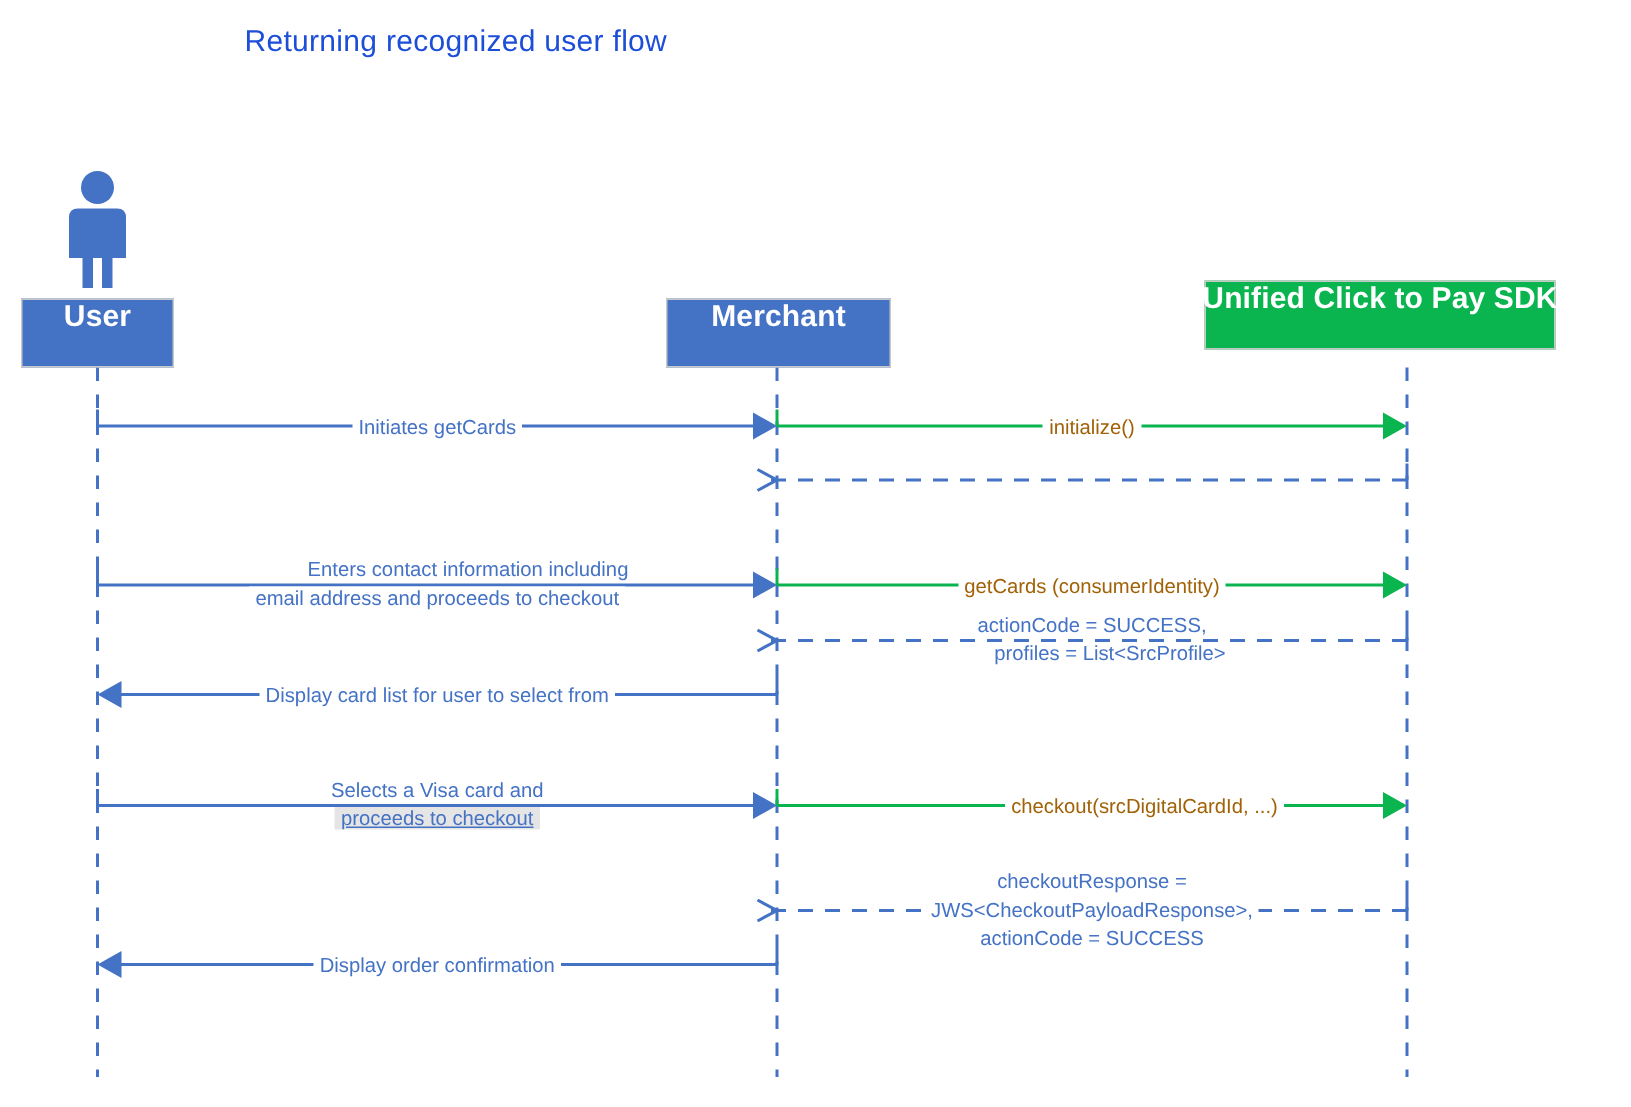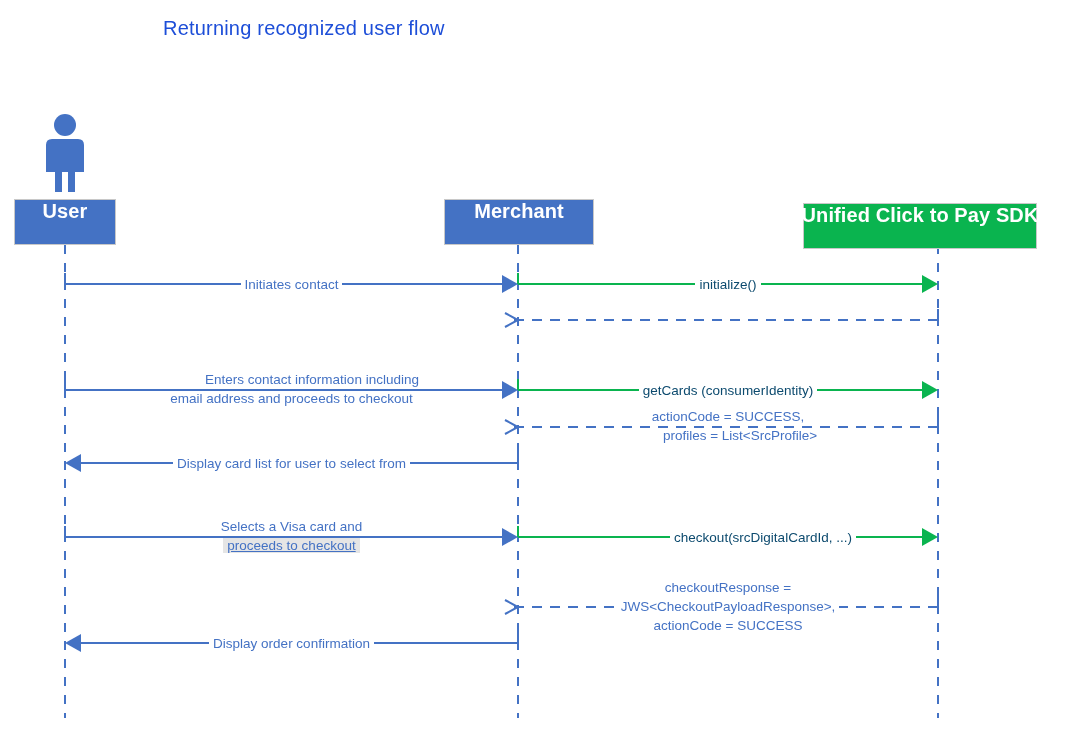--- a/index.html
+++ b/index.html
@@ -49,21 +49,21 @@
   }
   .msg-label {
     position: absolute;
     text-align: center;
     font-size: 13.5px;
     line-height: 19px;
     white-space: pre;
     pointer-events: none;
   }
   .msg-label.blue { color: #4472c4; }
-  .msg-label.green { color: #0c4a6e; }
+  .msg-label.green { color: #a16207; }
 </style>
 </head>
 <body>
 
 <div id="diagram-root">
 
   <div class="diagram-title">Returning recognized user flow</div>
 
   <svg id="diagram-svg" width="1087" height="738">
     <g id="actor-group">
@@ -134,26 +134,26 @@
       </g>
   </svg>
 
   <div id="heads-layer">
       <div class="lifeline-head" style="left: 14px; top: 199px; width: 102px; height: 46px; background: rgb(68, 114, 196);">
         <span>User</span>
       </div>
       <div class="lifeline-head" style="left: 444px; top: 199px; width: 150px; height: 46px; background: rgb(68, 114, 196);">
         <span>Merchant</span>
       </div>
-      <div class="lifeline-head" style="left: 803px; top: 203px; width: 234px; height: 46px; background: rgb(10, 180, 79);">
+      <div class="lifeline-head" style="left: 803px; top: 187px; width: 234px; height: 46px; background: rgb(10, 180, 79);">
         <span>Unified Click to Pay SDK</span>
       </div>
     </div>
   <div id="labels-layer">
-      <div class="msg-label blue" style="left: 65px; width: 453px; top: 274.5px;"><div><span style="background: rgb(255, 255, 255); padding: 0px 4px;">Initiates contact</span></div></div>
+      <div class="msg-label blue" style="left: 65px; width: 453px; top: 274.5px;"><div><span style="background: rgb(255, 255, 255); padding: 0px 4px;">Initiates getCards</span></div></div>
       <div class="msg-label green" style="left: 518px; width: 420px; top: 274.5px;"><div><span style="background: rgb(255, 255, 255); padding: 0px 4px;">initialize()</span></div></div>
       <div class="msg-label blue" style="left: 65px; width: 453px; top: 370px;"><div><span style="background: rgb(255, 255, 255); padding: 0px 4px; margin-left: 41px;">Enters contact information including</span></div><div><span style="background: rgb(255, 255, 255); padding: 0px 4px;">email address and proceeds to checkout</span></div></div>
       <div class="msg-label green" style="left: 518px; width: 420px; top: 380.5px;"><div><span style="background: rgb(255, 255, 255); padding: 0px 4px;">getCards (consumerIdentity)</span></div></div>
       <div class="msg-label blue" style="left: 518px; width: 420px; top: 407px;"><div><span style="background: rgb(255, 255, 255); padding: 0px 4px;">actionCode = SUCCESS,</span></div><div><span style="background: rgb(255, 255, 255); padding: 0px 4px; margin-left: 24px;">profiles = List&lt;SrcProfile&gt;</span></div></div>
       <div class="msg-label blue" style="left: 65px; width: 453px; top: 453.5px;"><div><span style="background: rgb(255, 255, 255); padding: 0px 4px;">Display card list for user to select from</span></div></div>
       <div class="msg-label blue" style="left: 65px; width: 453px; top: 517px;"><div><span style="background: rgb(255, 255, 255); padding: 0px 4px;">Selects a Visa card and</span></div><div><span style="background: #e5e5e5; padding: 0px 4px; text-decoration: underline;">proceeds to checkout</span></div></div>
       <div class="msg-label green" style="left: 518px; width: 490px; top: 527.5px;"><div><span style="background: rgb(255, 255, 255); padding: 0px 4px;">checkout(srcDigitalCardId, ...)</span></div></div>
       <div class="msg-label blue" style="left: 518px; width: 420px; top: 577.5px;"><div><span style="background: rgb(255, 255, 255); padding: 0px 4px;">checkoutResponse =</span></div><div><span style="background: rgb(255, 255, 255); padding: 0px 4px;">JWS&lt;CheckoutPayloadResponse&gt;,</span></div><div><span style="background: rgb(255, 255, 255); padding: 0px 4px;">actionCode = SUCCESS</span></div></div>
       <div class="msg-label blue" style="left: 65px; width: 453px; top: 633.5px;"><div><span style="background: rgb(255, 255, 255); padding: 0px 4px;">Display order confirmation</span></div></div>
     </div>

